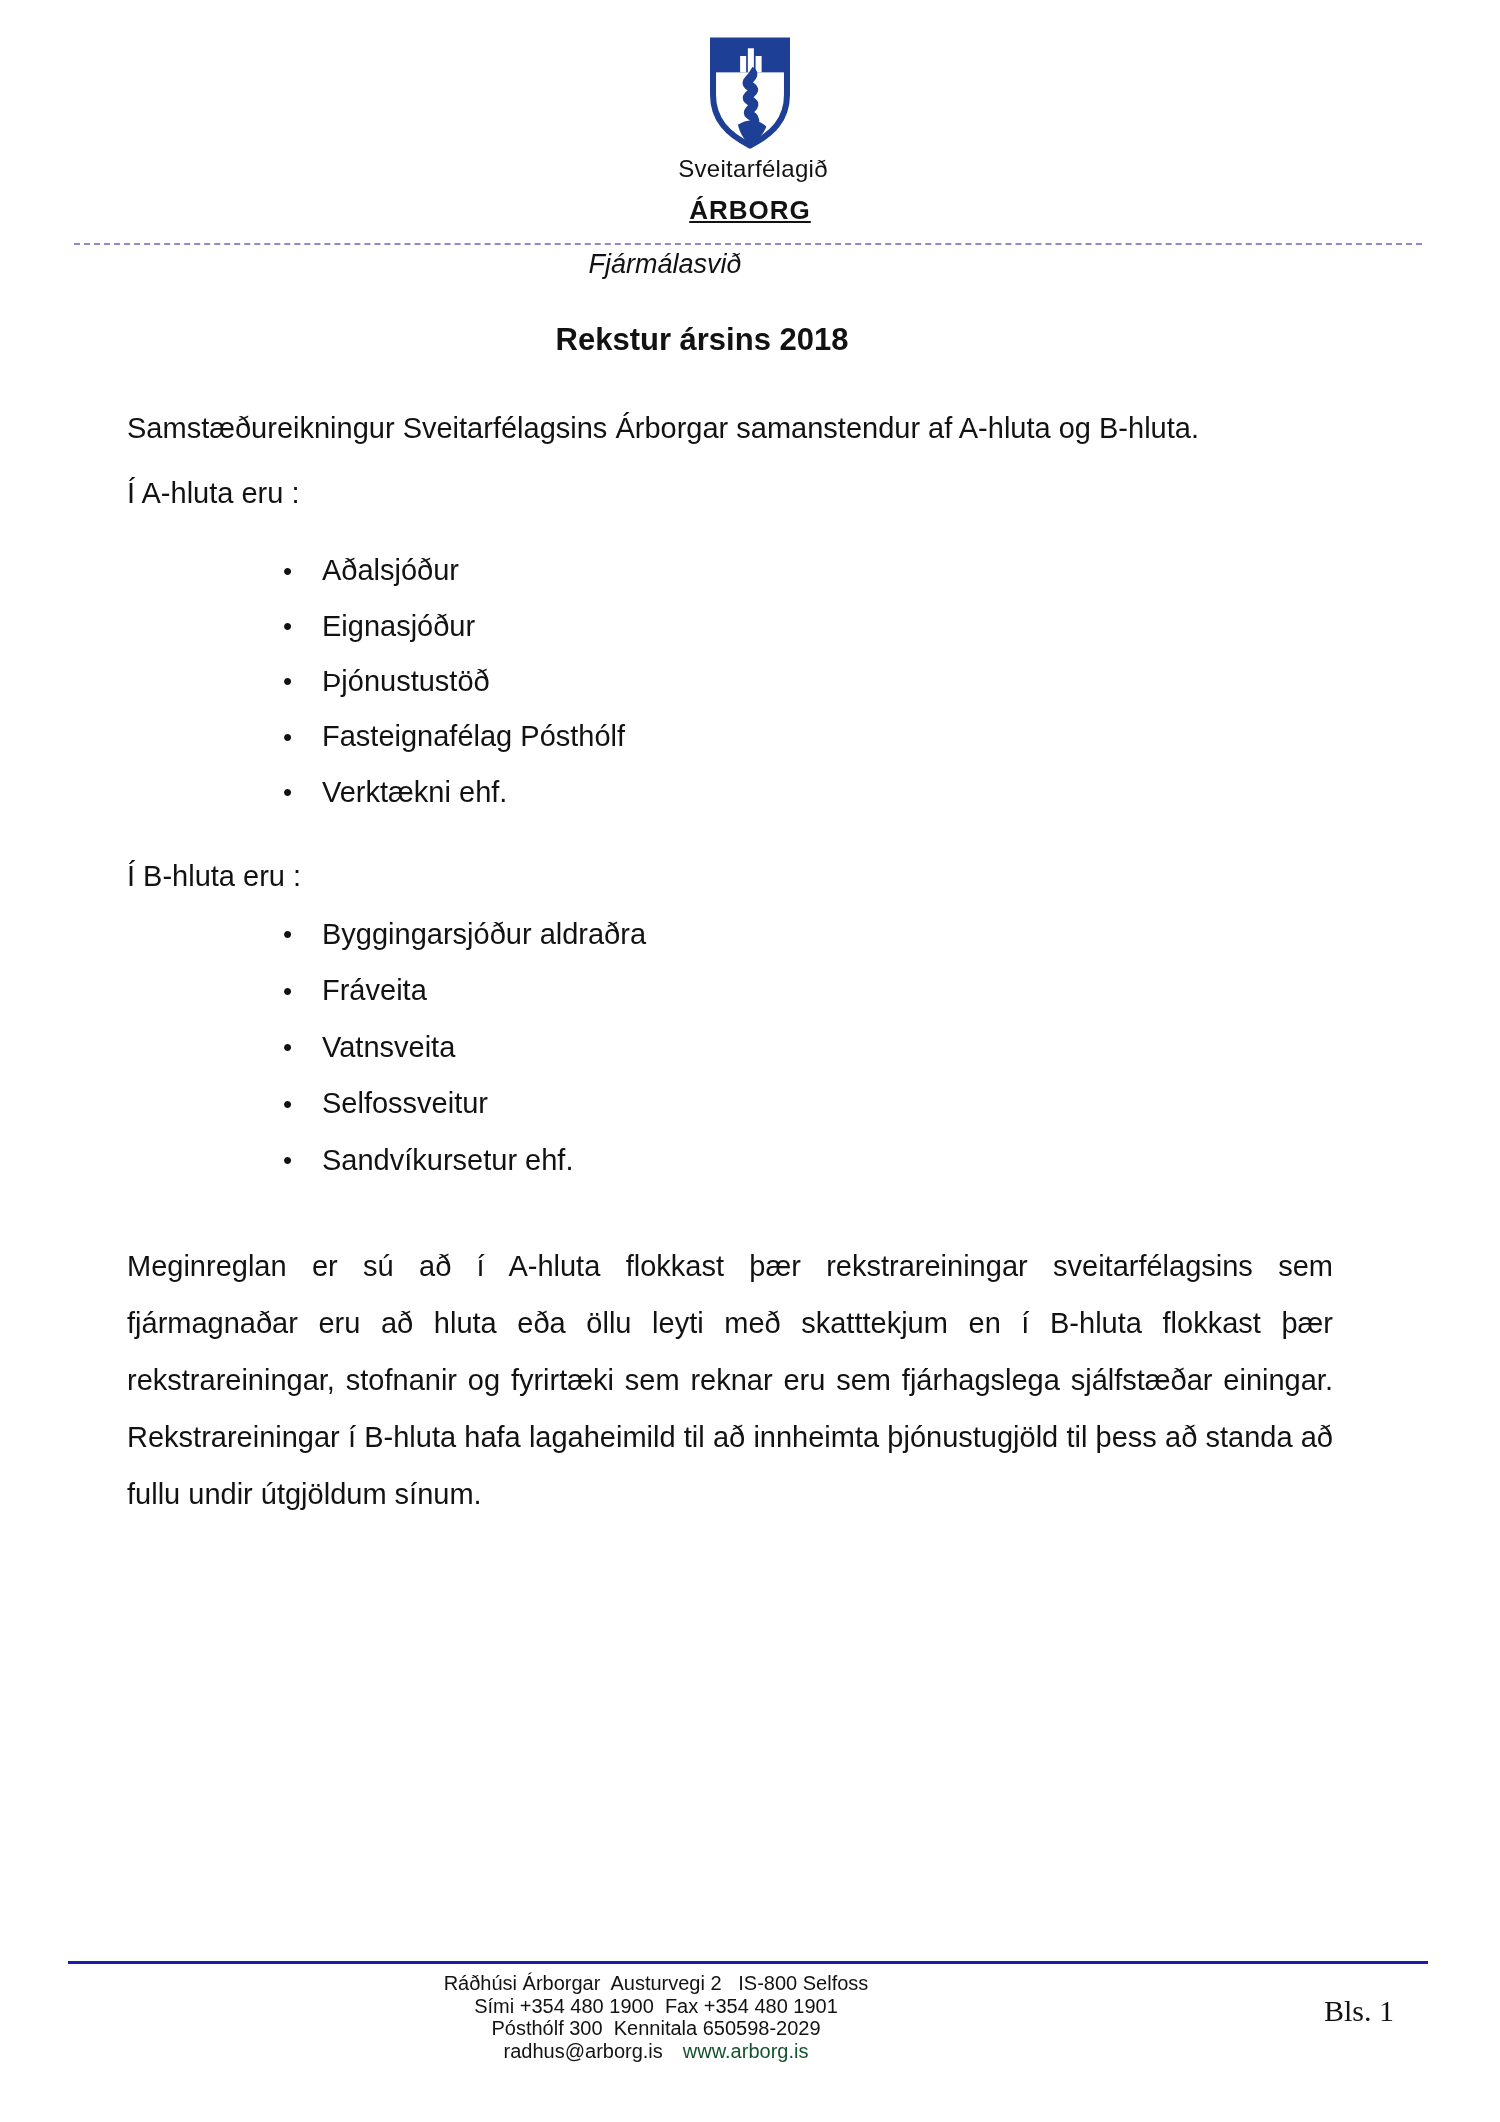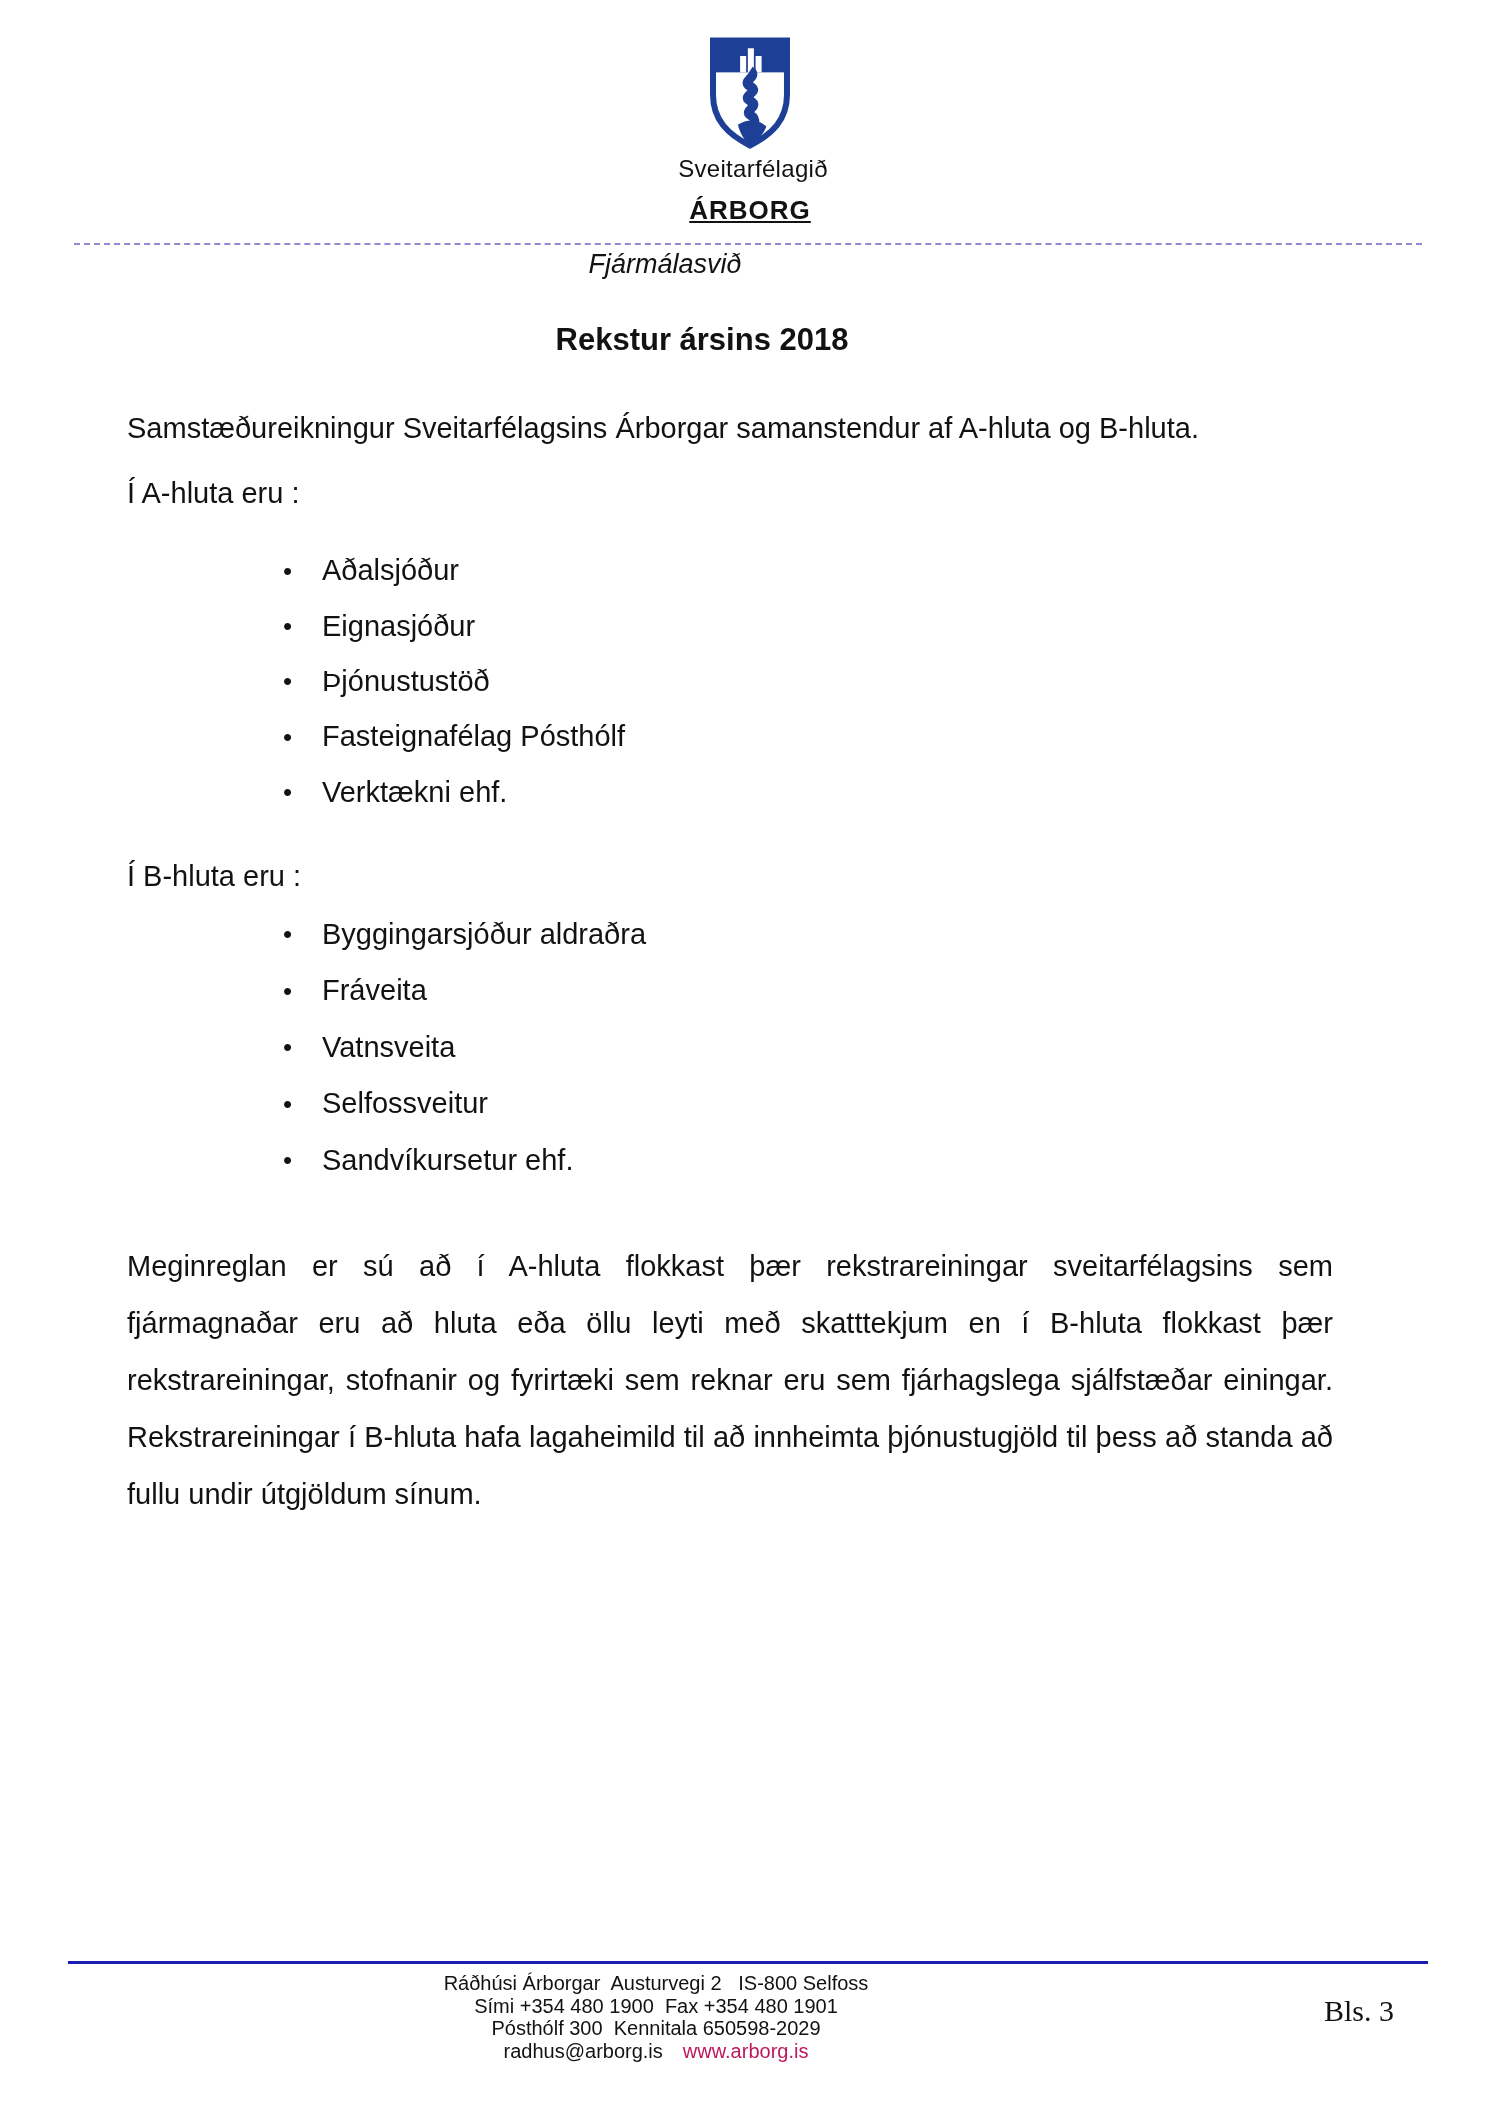--- a/index.html
+++ b/index.html
@@ -39,21 +39,21 @@
     top:1238px; left:127px; width:1206px;
     font-size:29px; line-height:57px; text-align:justify;
   }
 
   
   #footer-rule { top:1961px; left:68px; width:1360px; height:0; border-top:3px solid #1c1cb0; }
   #footer { top:1972px; left:0; width:1312px; text-align:center; font-size:20px; line-height:22.5px; }
   .footer-line { white-space:pre-wrap; }
   .footer-links a { cursor:pointer; }
   a.email-link { color:#121212; margin-right:20px; }
-  a.site-link  { color:#be185d; }
+  a.site-link  { color:#14532d; }
 
   #page-num {
     top:1994px; left:1324px;
     font-family:"Liberation Serif", serif; font-size:30px;
   }
 </style>
 </head>
 <body>
 
 <div class="page">
@@ -140,15 +140,15 @@
 
   <div class="abs" id="footer-rule"></div>
   <div class="abs" id="footer">
     <div class="footer-line">Ráðhúsi Árborgar  Austurvegi 2   IS-800 Selfoss</div>
     <div class="footer-line">Sími +354 480 1900  Fax +354 480 1901</div>
     <div class="footer-line">Pósthólf 300  Kennitala 650598-2029</div>
     <div class="footer-links">
       <a class="email-link">radhus@arborg.is</a><a class="site-link">www.arborg.is</a>
     </div>
   </div>
-  <div class="abs" id="page-num">Bls. 3</div>
+  <div class="abs" id="page-num">Bls. 1</div>
 
 </div>
 
 </body></html>

